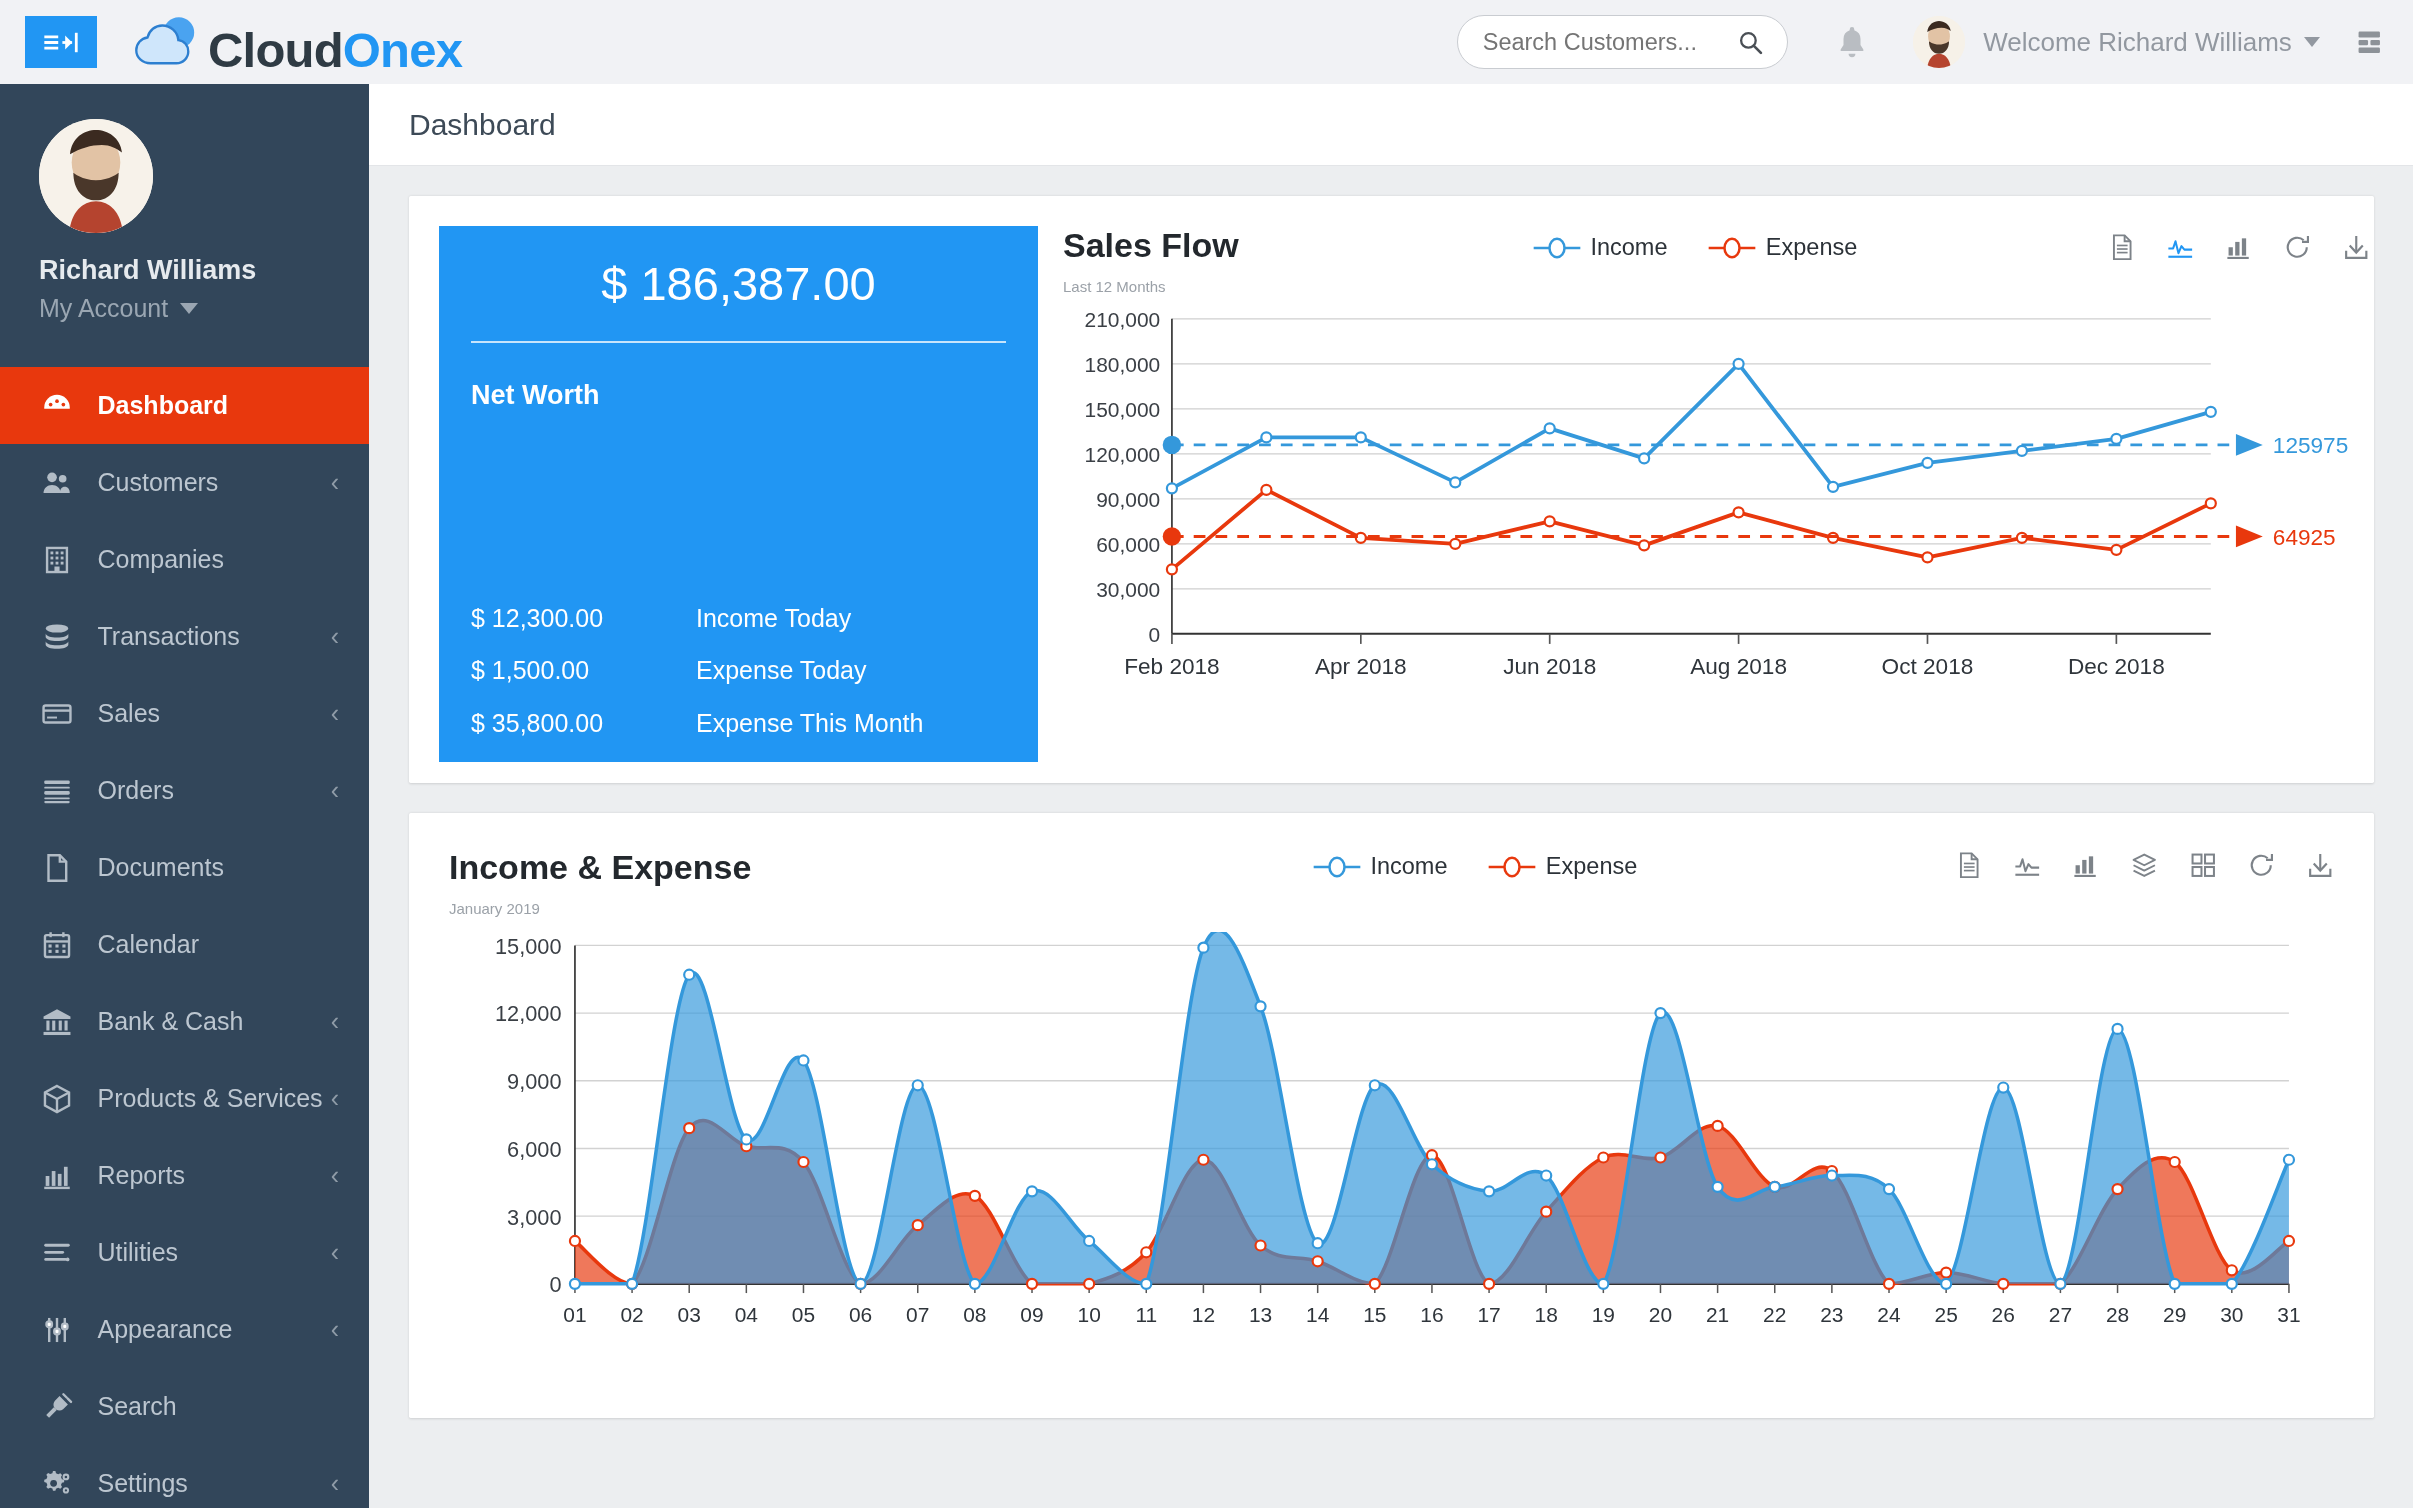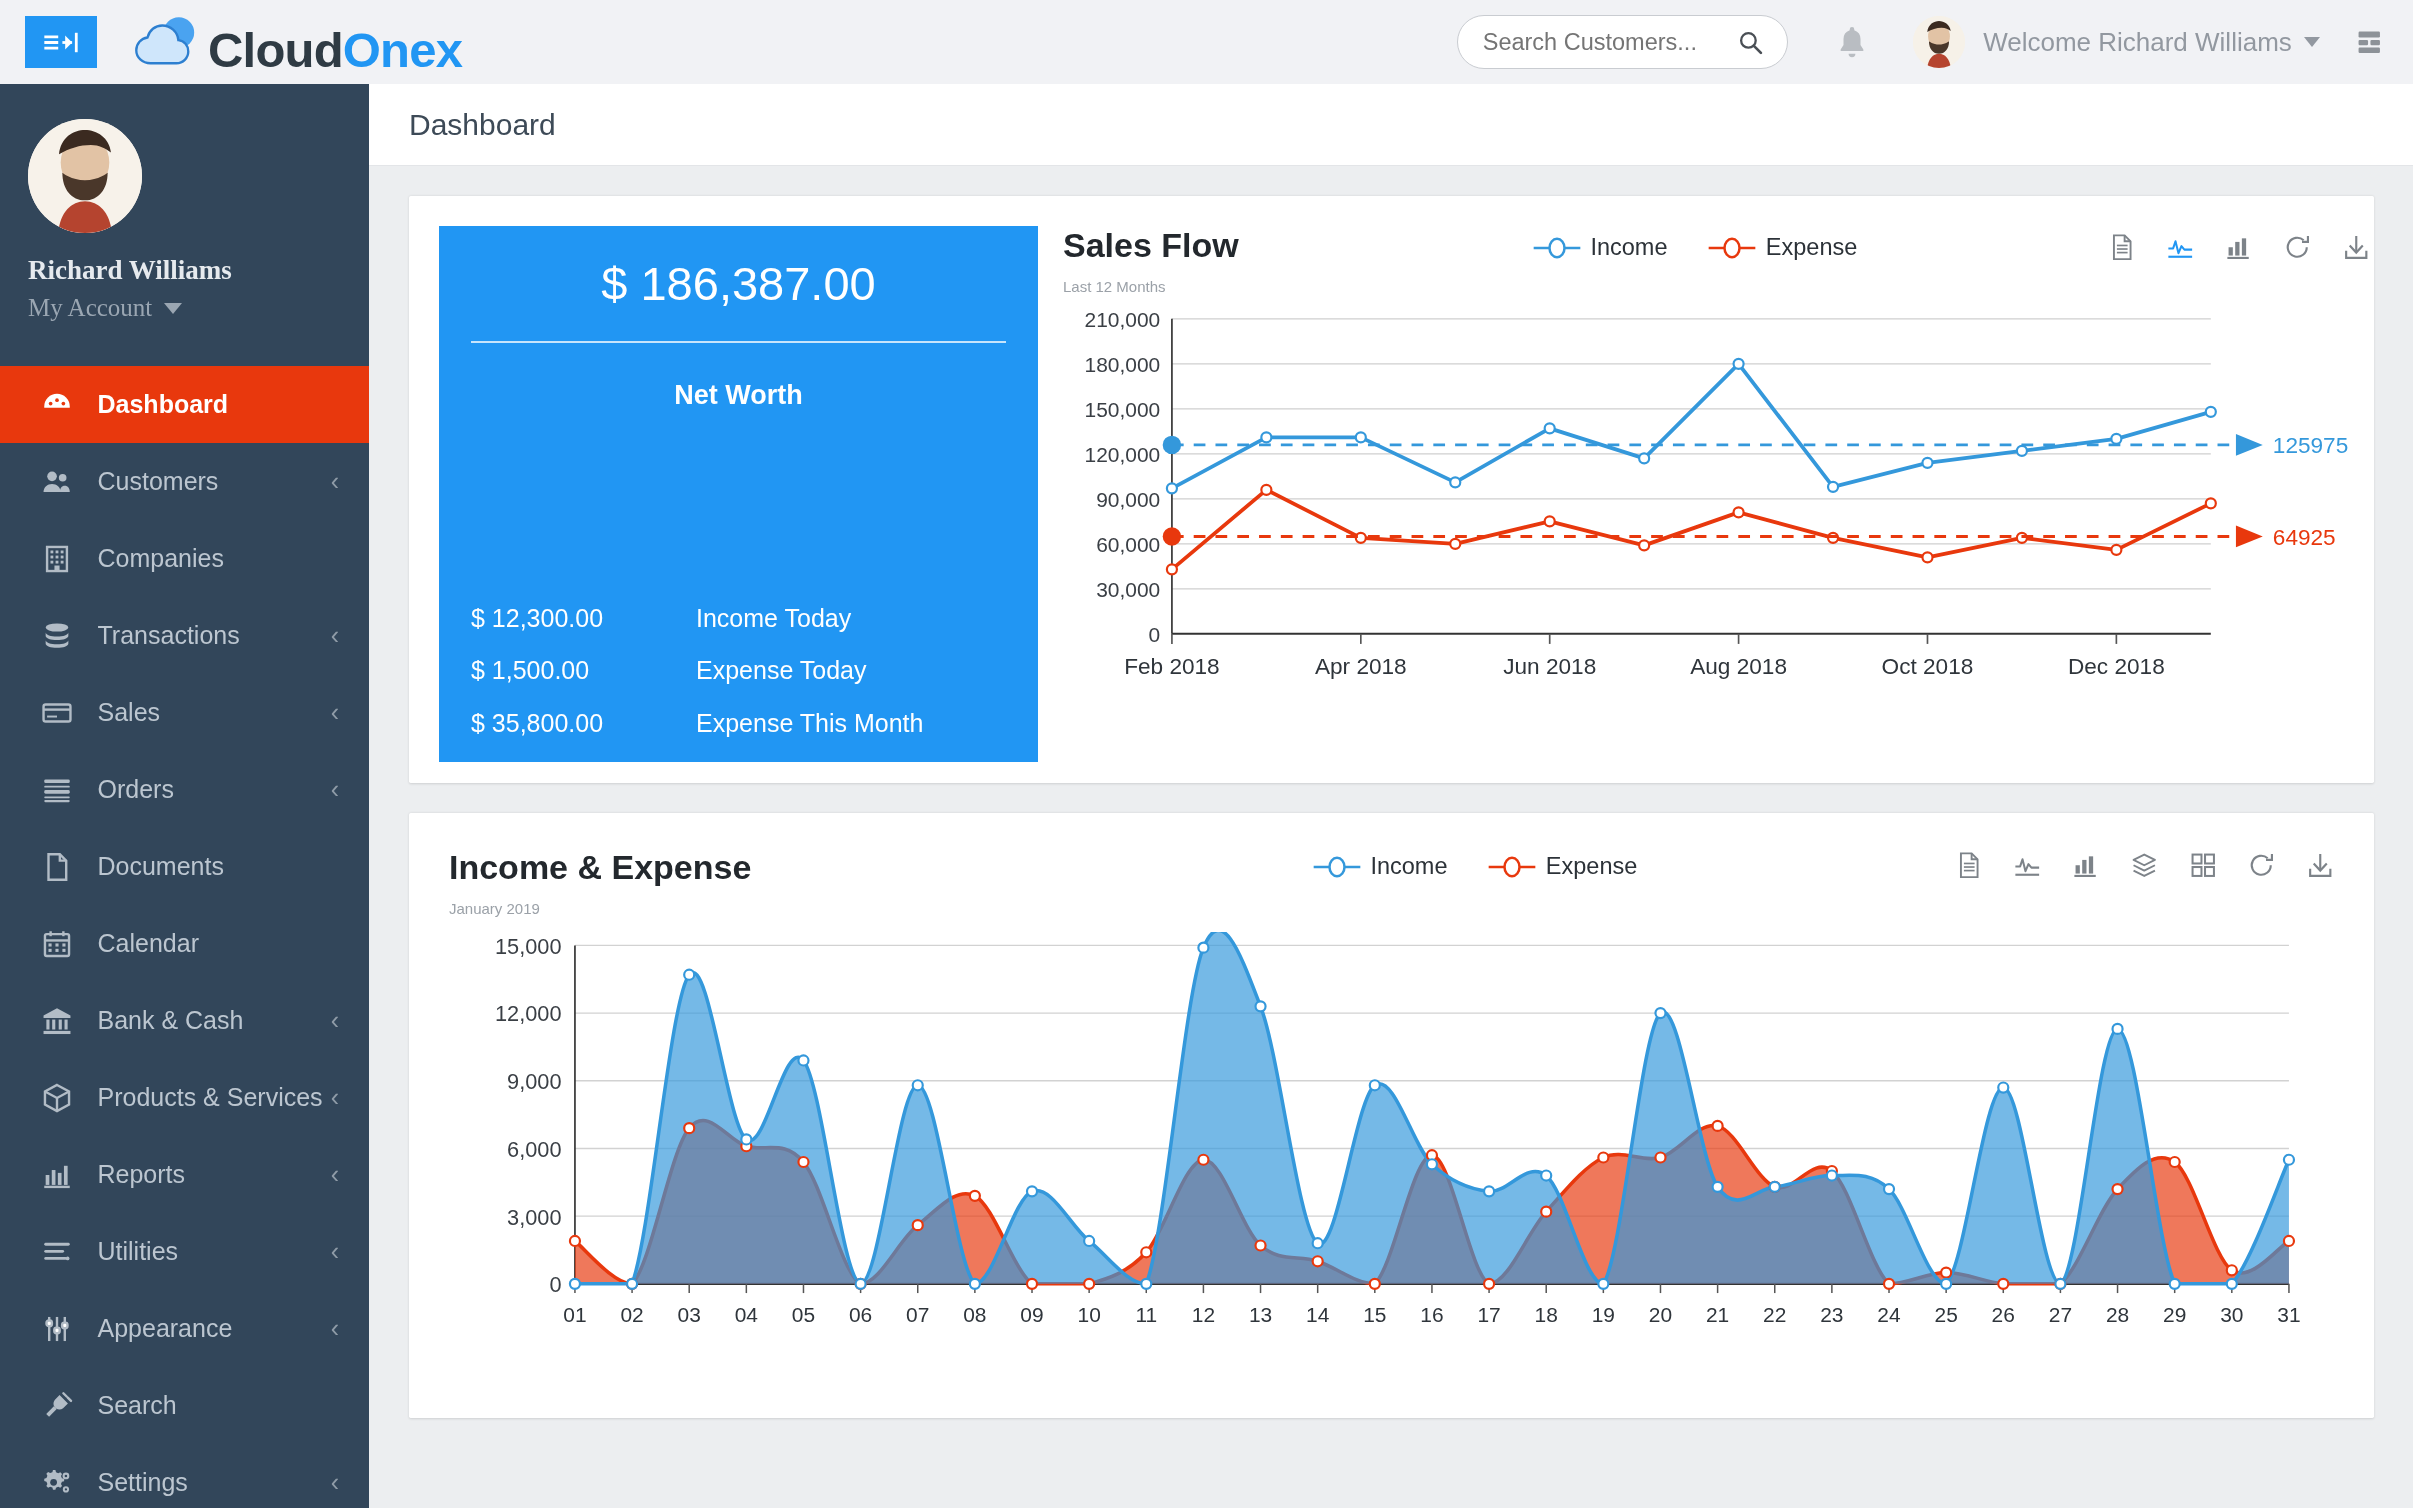--- a/index.html
+++ b/index.html
@@ -57,21 +57,21 @@
     border-left: 8.4px solid transparent; border-right: 8.4px solid transparent;
     border-top: 10px solid #9298a0;
   }
   .grid-icon { width: 28.5px; height: 28.5px; margin-left: 35px; cursor: pointer; }
 
   
   .sidebar {
     position: absolute; top: 84px; left: 0; width: 369px; height: 1425px;
     background: #32465a; overflow: hidden;
   }
-  .profile { padding: 35px 0 0 28px; font-family: Liberation Serif, serif; }
+  .profile { padding: 35px 0 0 39px; }
   .profile-avatar {
     width: 114px; height: 114px; border-radius: 50%;
     overflow: hidden; background: #f7f2ea; position: relative;
   }
   .profile-name {
     font-size: 27px; font-weight: bold; color: #e6eaee; margin-top: 22px;
   }
   .profile-account {
     font-size: 25px; color: #9aa6b2; margin-top: 8.4px;
     display: flex; align-items: center; cursor: pointer;
@@ -115,21 +115,21 @@
   }
   .card-top { height: 587px; display: flex; }
 
   
   .networth {
     width: 599px; background: #2196f3; margin: 30px 0 0 30px;
     height: 536px; padding: 30px 32px 14px 32px; color: #fff; flex: 0 0 599px;
   }
   .nw-amount { font-size: 47px; text-align: center; font-weight: normal; }
   .nw-rule { height: 1.7px; background: rgba(255,255,255,.75); margin: 30px 0 0 0; }
-  .nw-label { text-align: center; font-size: 27px; font-weight: bold; margin-top: 37px; }
+  .nw-label { text-align: left; font-size: 27px; font-weight: bold; margin-top: 37px; }
   .nw-rows { margin-top: 193px; }
   .nw-row { display: flex; font-size: 25px; margin-bottom: 23.5px; }
   .nw-val { width: 225px; flex: 0 0 225px; }
   .nw-name { }
 
   
   .cashflow { flex: 1; padding: 30px 34px 0 25px; position: relative; }
   .chart-head { display: flex; align-items: flex-start; position: relative; }
   .chart-title { font-size: 34px; font-weight: bold; color: #23282d; }
   .chart-sub { font-size: 15px; color: #9ba1a8; margin-top: 13.4px; }

